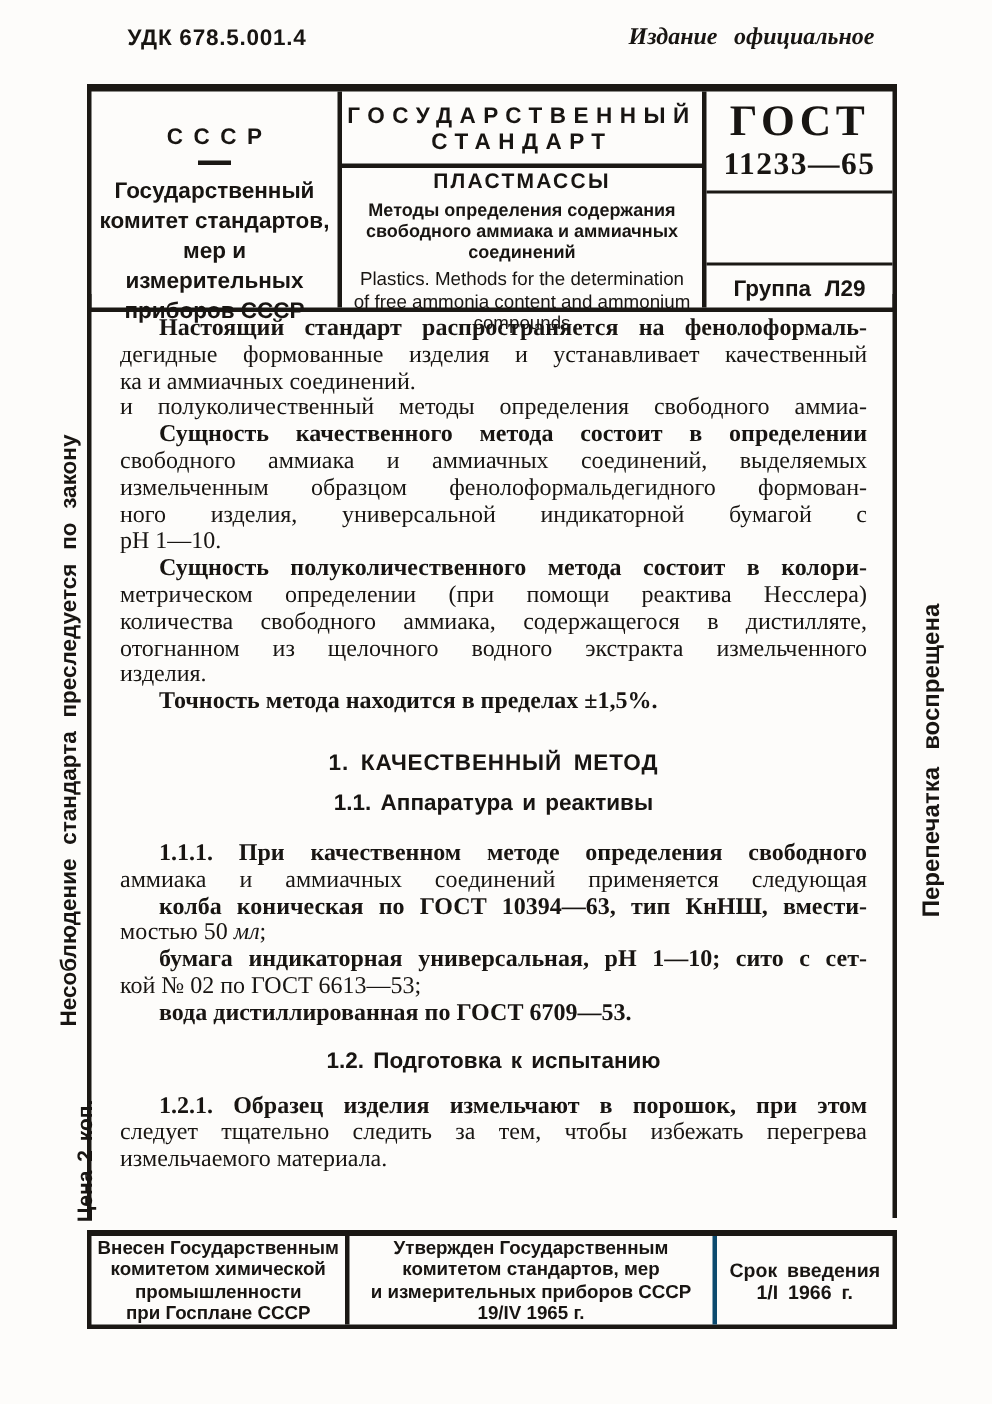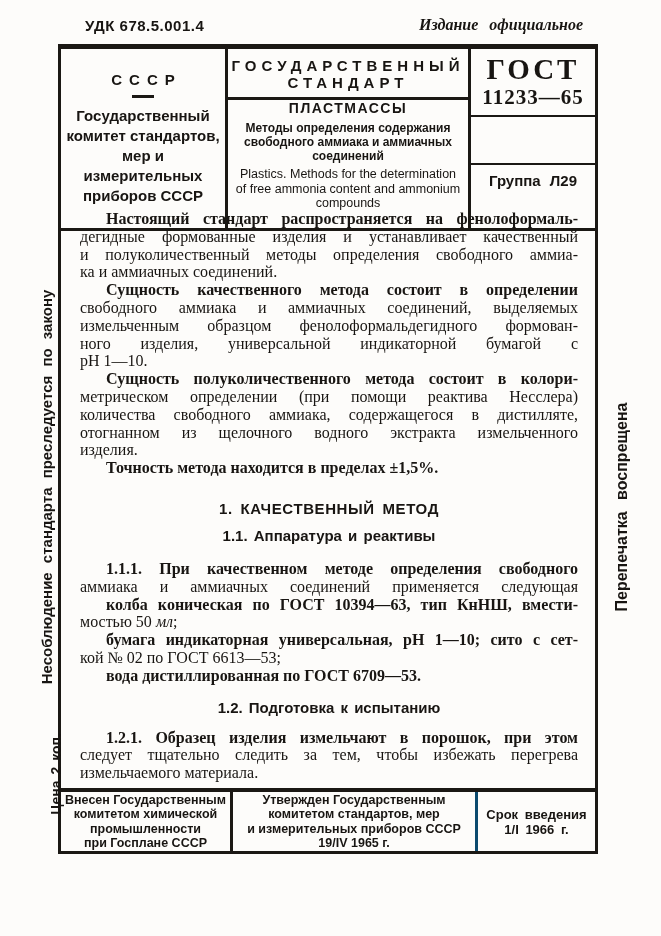--- a/index.html
+++ b/index.html
@@ -7,21 +7,21 @@
        font-family:"Liberation Serif","DejaVu Serif",serif;color:#181512;}
   .page{position:absolute;inset:0;}
 
   
   .udk{position:absolute;left:85px;top:17px;font-family:"Liberation Sans",sans-serif;
        font-weight:bold;font-size:15px;letter-spacing:.5px;}
   .edition{position:absolute;right:78px;top:16px;font-style:italic;font-weight:bold;
        font-size:16px;word-spacing:7px;}
 
   
-  .hdr{position:absolute;left:58px;top:44px;width:540px;height:187px;box-sizing:border-box;
+  .hdr{position:absolute;left:58px;top:56px;width:540px;height:152px;box-sizing:border-box;
        border:3px solid #1b1814;border-top-width:5px;display:flex;}
   .hcol{box-sizing:border-box;text-align:center;}
   .hcol1{width:167px;border-right:3px solid #1b1814;}
   .sssr{margin-top:22px;font-family:"Liberation Sans",sans-serif;font-weight:bold;
         font-size:15px;letter-spacing:7px;padding-left:7px;}
   .dash{width:22px;height:3px;background:#1b1814;margin:7px auto 8px auto;}
   .committee div{font-family:"Liberation Sans",sans-serif;font-weight:bold;font-size:15px;
         line-height:20px;}
   .hcol2{width:243px;border-right:3px solid #1b1814;}
   .gs-title{padding:8px 0 6px 0;border-bottom:3px solid #1b1814;}
@@ -50,21 +50,21 @@
   .jl{text-align:justify;text-align-last:justify;}
   .ll{text-align:left;}
   .fi{text-indent:26px;font-weight:bold;}
   .bh{font-family:"Liberation Sans",sans-serif;font-weight:bold;text-align:center;
         font-size:15px;line-height:18px;margin:0;}
   .bh1{margin-top:23px;margin-bottom:9px;letter-spacing:.6px;word-spacing:3px;}
   .bh2{margin-bottom:15px;word-spacing:2px;}
   .bh3{margin-top:14px;margin-bottom:12px;word-spacing:2px;}
 
   
-  .ftr{position:absolute;left:58px;top:788px;width:540px;height:66px;box-sizing:border-box;
+  .ftr{position:absolute;left:58px;top:820px;width:540px;height:66px;box-sizing:border-box;
        border:3px solid #1b1814;border-top-width:4px;display:flex;}
   .fcol{box-sizing:border-box;display:flex;flex-direction:column;justify-content:center;
        text-align:center;font-family:"Liberation Sans",sans-serif;font-weight:bold;}
   .fcol div{font-size:12.5px;line-height:14.5px;}
   .fcol1{width:172px;border-right:3px solid #1b1814;}
   .fcol2{width:245px;border-right:3px solid #0c4a6e;}
   .fcol3{flex:1;}
   .fcol3 div{font-size:13px;line-height:15px;word-spacing:3px;}
 
   
@@ -119,22 +119,22 @@
       <div class="hspacer"></div>
       <div class="hr3"></div>
       <div class="group">Группа Л29</div>
     </div>
   </div>
 
   <div class="bodybox">
     <p class="para">
       <span class="ln jl fi">Настоящий стандарт распространяется на фенолоформаль-</span>
       <span class="ln jl">дегидные формованные изделия и устанавливает качественный</span>
+      <span class="ln ll">ка и аммиачных соединений.</span>
       <span class="ln jl">и полуколичественный методы определения свободного аммиа-</span>
-      <span class="ln ll">ка и аммиачных соединений.</span>
     </p>
     <p class="para">
       <span class="ln jl fi">Сущность качественного метода состоит в определении</span>
       <span class="ln jl">свободного аммиака и аммиачных соединений, выделяемых</span>
       <span class="ln jl">измельченным образцом фенолоформальдегидного формован-</span>
       <span class="ln jl">ного изделия, универсальной индикаторной бумагой с</span>
       <span class="ln ll">рН 1—10.</span>
     </p>
     <p class="para">
       <span class="ln jl fi">Сущность полуколичественного метода состоит в колори-</span>

